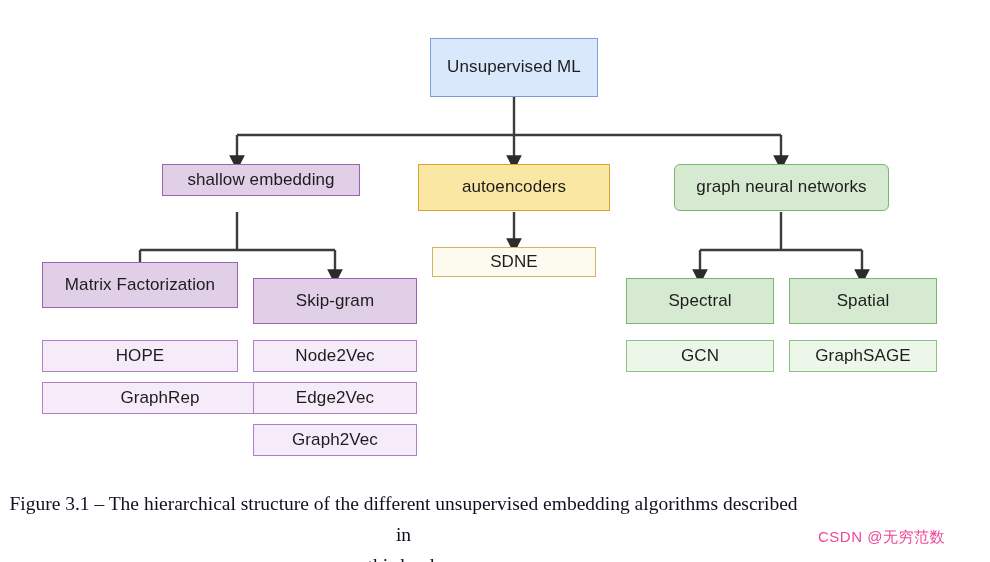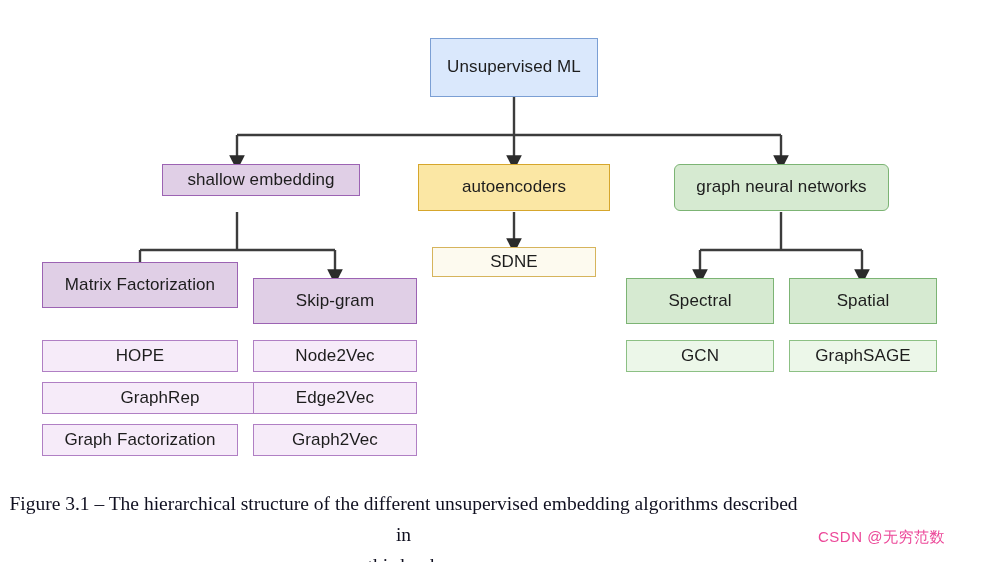--- a/index.html
+++ b/index.html
@@ -157,23 +157,20 @@
   <div class="node n-green" style="left:789px; top:278px; width:148px; height:46px;">
     <span>Spatial</span>
   </div>
 
   <div class="node n-purple-light" style="left:42px; top:340px; width:196px; height:32px;">
     <span>HOPE</span>
   </div>
   <div class="node n-purple-light" style="left:42px; top:382px; width:236px; height:32px;">
     <span>GraphRep</span>
   </div>
-  <div class="node n-purple-light" style="left:42px; top:424px; width:196px; height:32px;">
-    <span>Graph Factorization</span>
-  </div>
 
   <div class="node n-purple-light" style="left:253px; top:340px; width:164px; height:32px;">
     <span>Node2Vec</span>
   </div>
   <div class="node n-purple-light" style="left:253px; top:382px; width:164px; height:32px;">
     <span>Edge2Vec</span>
   </div>
   <div class="node n-purple-light" style="left:253px; top:424px; width:164px; height:32px;">
     <span>Graph2Vec</span>
   </div>

